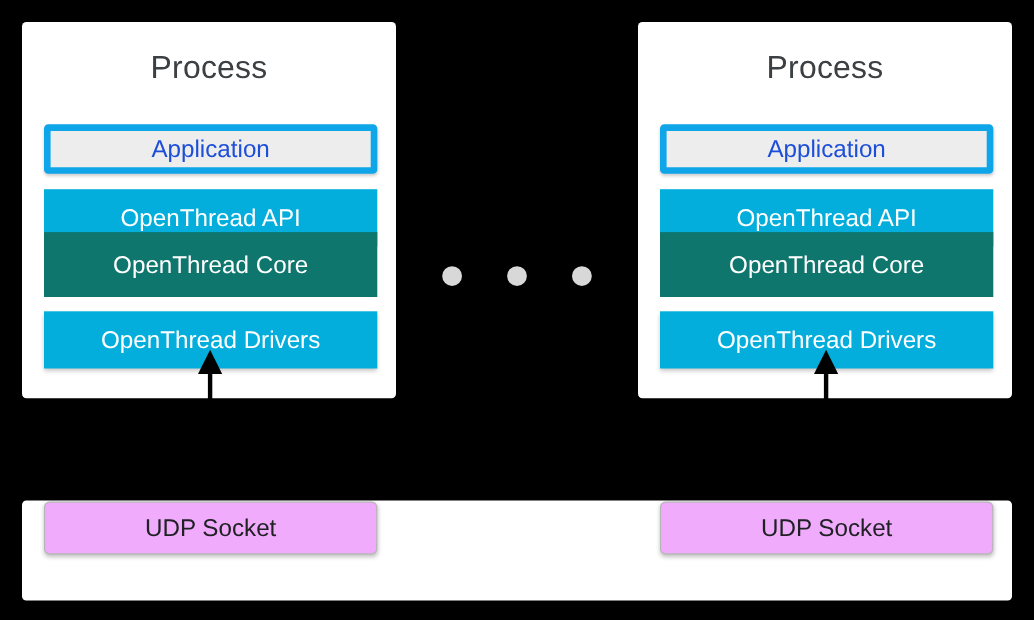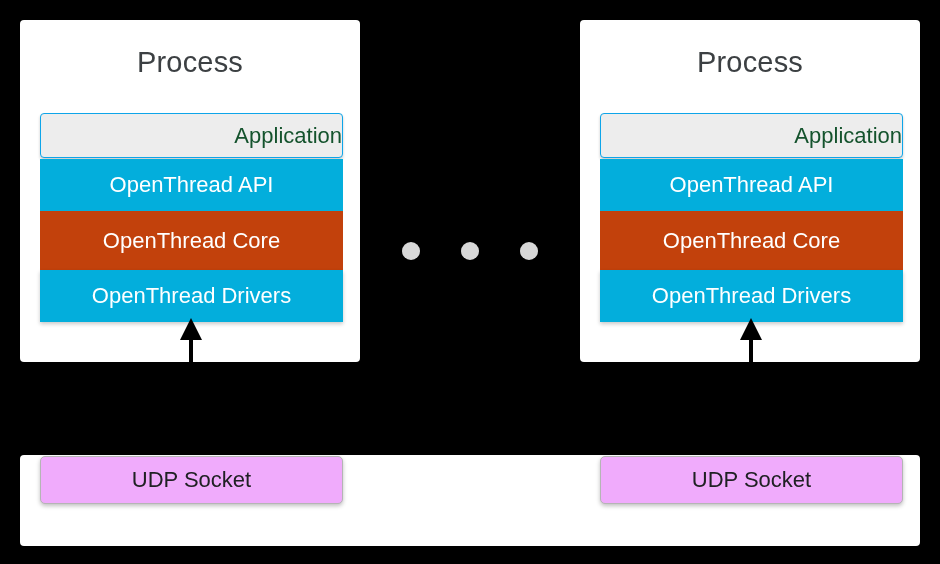--- a/index.html
+++ b/index.html
@@ -40,33 +40,33 @@
     position: absolute;
     box-sizing: border-box;
     display: flex;
     align-items: center;
     justify-content: center;
     font-size: 22px;
     line-height: 1;
   }
   .layer-app {
     background: #ededed;
-    border: 1px solid #0ea5e9;
+    border: 6px solid #0ea5e9;
     border-radius: 4px;
-    color: #14532d;
+    color: #1d4ed8;
     box-shadow: 0 2px 3px rgba(0,0,0,0.20);
-    justify-content: flex-end;
   }
   .layer-api,
   .layer-drivers {
     background: #03aedc;
     color: #ffffff;
+    margin-top: 13px;
   }
   .layer-core {
-    background: #c2410c;
+    background: #0f766e;
     color: #ffffff;
     justify-content: center;
   }
   .layer-drivers {
     box-shadow: 0 2px 4px rgba(0,0,0,0.22);
   }
 
   
   .arrow {
     position: absolute;

